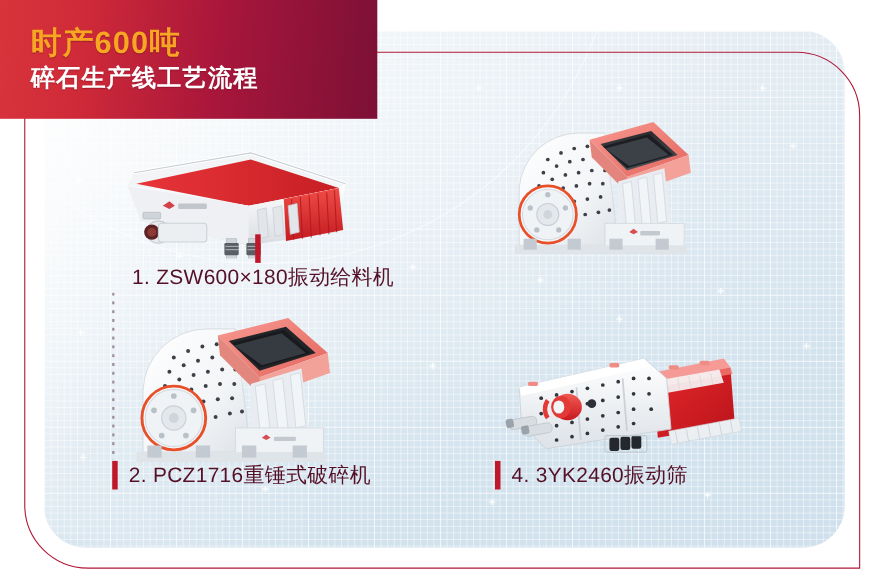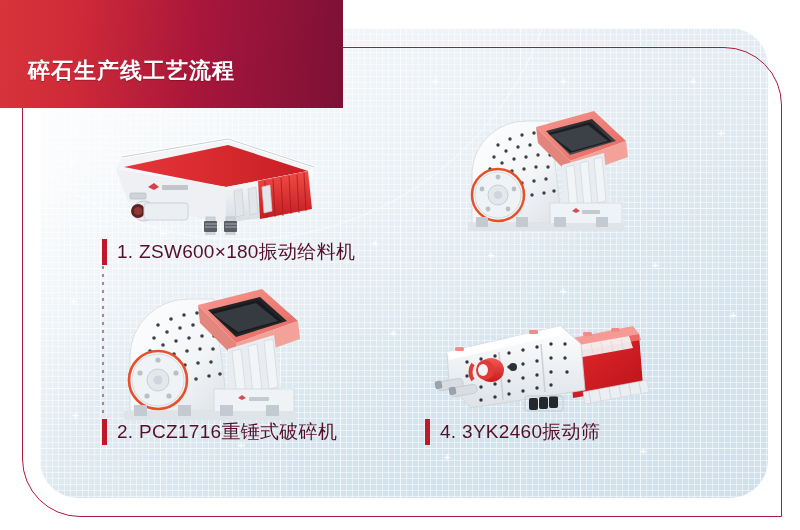--- a/index.html
+++ b/index.html
@@ -194,20 +194,21 @@
     <div class="spark" style="left:404px;top:424px;font-size:11px;"></div>
     <div class="spark" style="left:600px;top:418px;font-size:11px;"></div>
     <div class="spark" style="left:150px;top:330px;font-size:11px;"></div>
   </div>
 
   <div class="frame"></div>
 
   <div class="dots"></div>
 
   <div class="banner">
+    <div class="ln1">时产600吨</div>
     <div class="ln2">碎石生产线工艺流程</div>
   </div>
 
   <div class="item" style="left:100px; top:125px; width:300px; height:140px;">
     <div class="machine" style="left:8px;top:0;">
       <svg width="240" height="110" viewBox="0 0 240 110">
         <defs>
           <linearGradient id="fdBody" x1="0" y1="0" x2="0" y2="1">
             <stop offset="0" stop-color="#ffffff"></stop>
               <stop offset="1" stop-color="#d9dde2"></stop>
@@ -266,21 +267,21 @@
             <line x1="97" y1="102" x2="109" y2="102"></line>
           <line x1="117" y1="99" x2="129" y2="99"></line>
             <line x1="117" y1="102" x2="129" y2="102"></line>
         </g>
 
         <path d="M126 66 L134 64 L136 90 L128 92 Z" fill="#e2e6ea" stroke="#c9cfd5" stroke-width=".7"></path>
         <path d="M140 64 L148 62 L150 88 L142 90 Z" fill="#e2e6ea" stroke="#c9cfd5" stroke-width=".7"></path>
         <path d="M154 62 L162 60 L164 86 L156 88 Z" fill="#e2e6ea" stroke="#c9cfd5" stroke-width=".7"></path>
       </svg>
     </div>
-    <div class="label" style="left:2px;bottom:0;">
+    <div class="label" style="left:20px;bottom:0;flex-direction:column;">
       <span class="bar"></span>
       <span class="ltxt">1. ZSW600×180振动给料机</span>
     </div>
   </div>
 
   <div class="item" style="left:448px; top:105px; width:300px; height:160px;">
     <div class="machine" style="left:6px;top:0;">
       <svg width="210" height="135" viewBox="0 0 210 135">
         <defs>
           <linearGradient id="hcBody" x1="0" y1="0" x2="1" y2="1">
@@ -459,21 +460,21 @@
           <rect x="156" y="120" width="13" height="11"></rect>
         </g>
       </svg>
     </div>
     <div class="label" style="left:2px;bottom:0;justify-content:center;">
       <span class="bar"></span>
       <span class="ltxt">2. PCZ1716重锤式破碎机</span>
     </div>
   </div>
 
-  <div class="item" style="left:423px; top:300px; width:310px; height:145px;padding-left:24px;">
+  <div class="item" style="left:448px; top:300px; width:310px; height:145px;padding-left:24px;">
     <div class="machine" style="left:10px;top:4px;">
       <svg width="250" height="112" viewBox="0 0 250 112">
         <defs>
           <linearGradient id="vsBody" x1="0" y1="0" x2="0" y2="1">
             <stop offset="0" stop-color="#ffffff"></stop>
               <stop offset="1" stop-color="#dde2e7"></stop>
           </linearGradient>
           <linearGradient id="vsRed" x1="0" y1="0" x2="1" y2="1">
             <stop offset="0" stop-color="#e6282c"></stop>
               <stop offset="1" stop-color="#b8141a"></stop>

